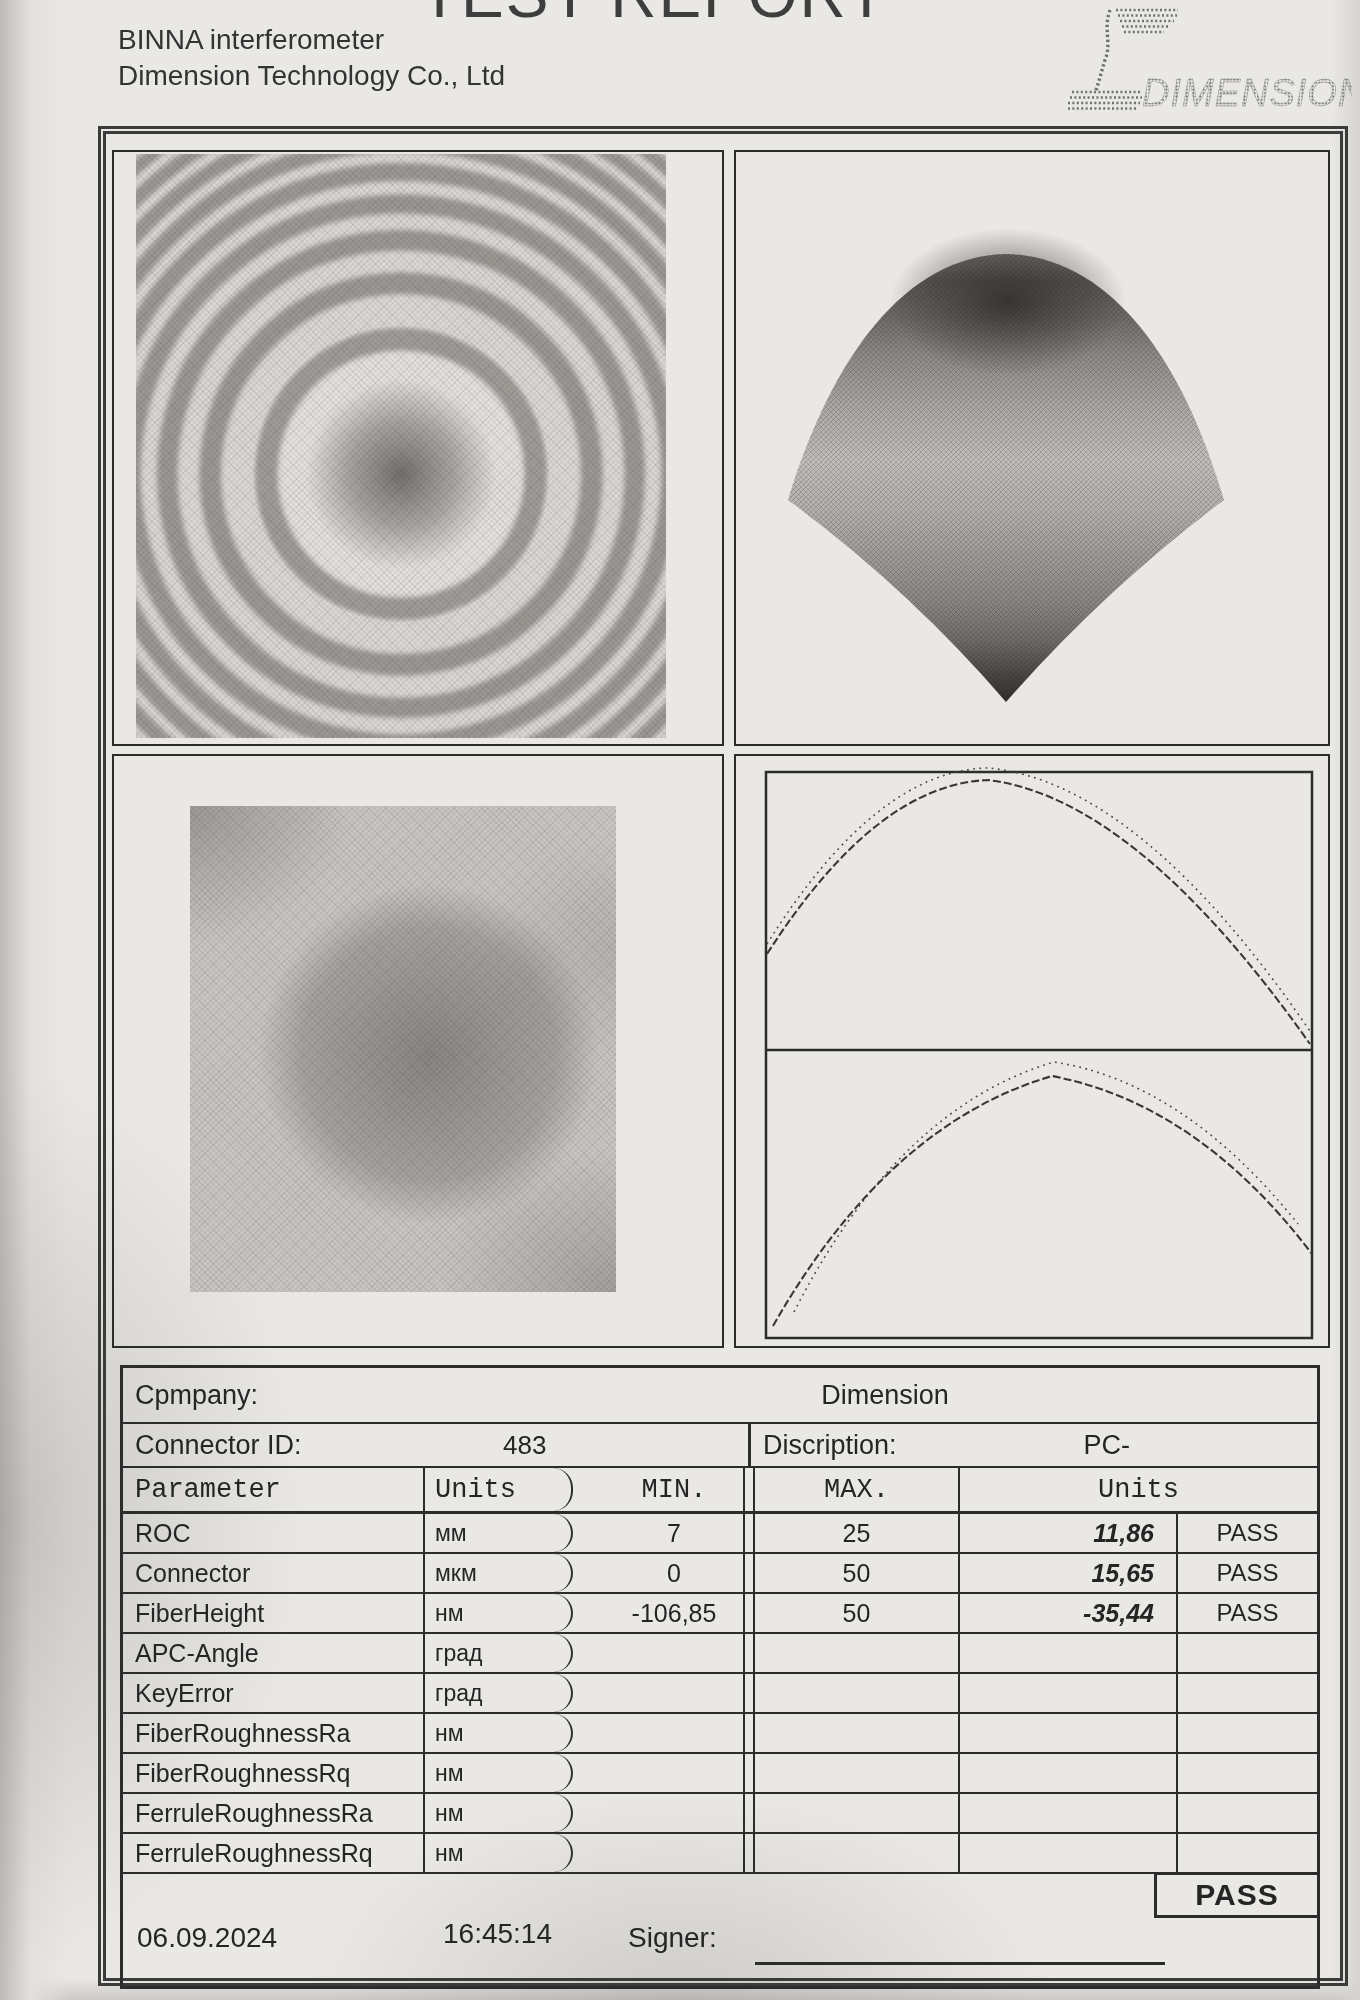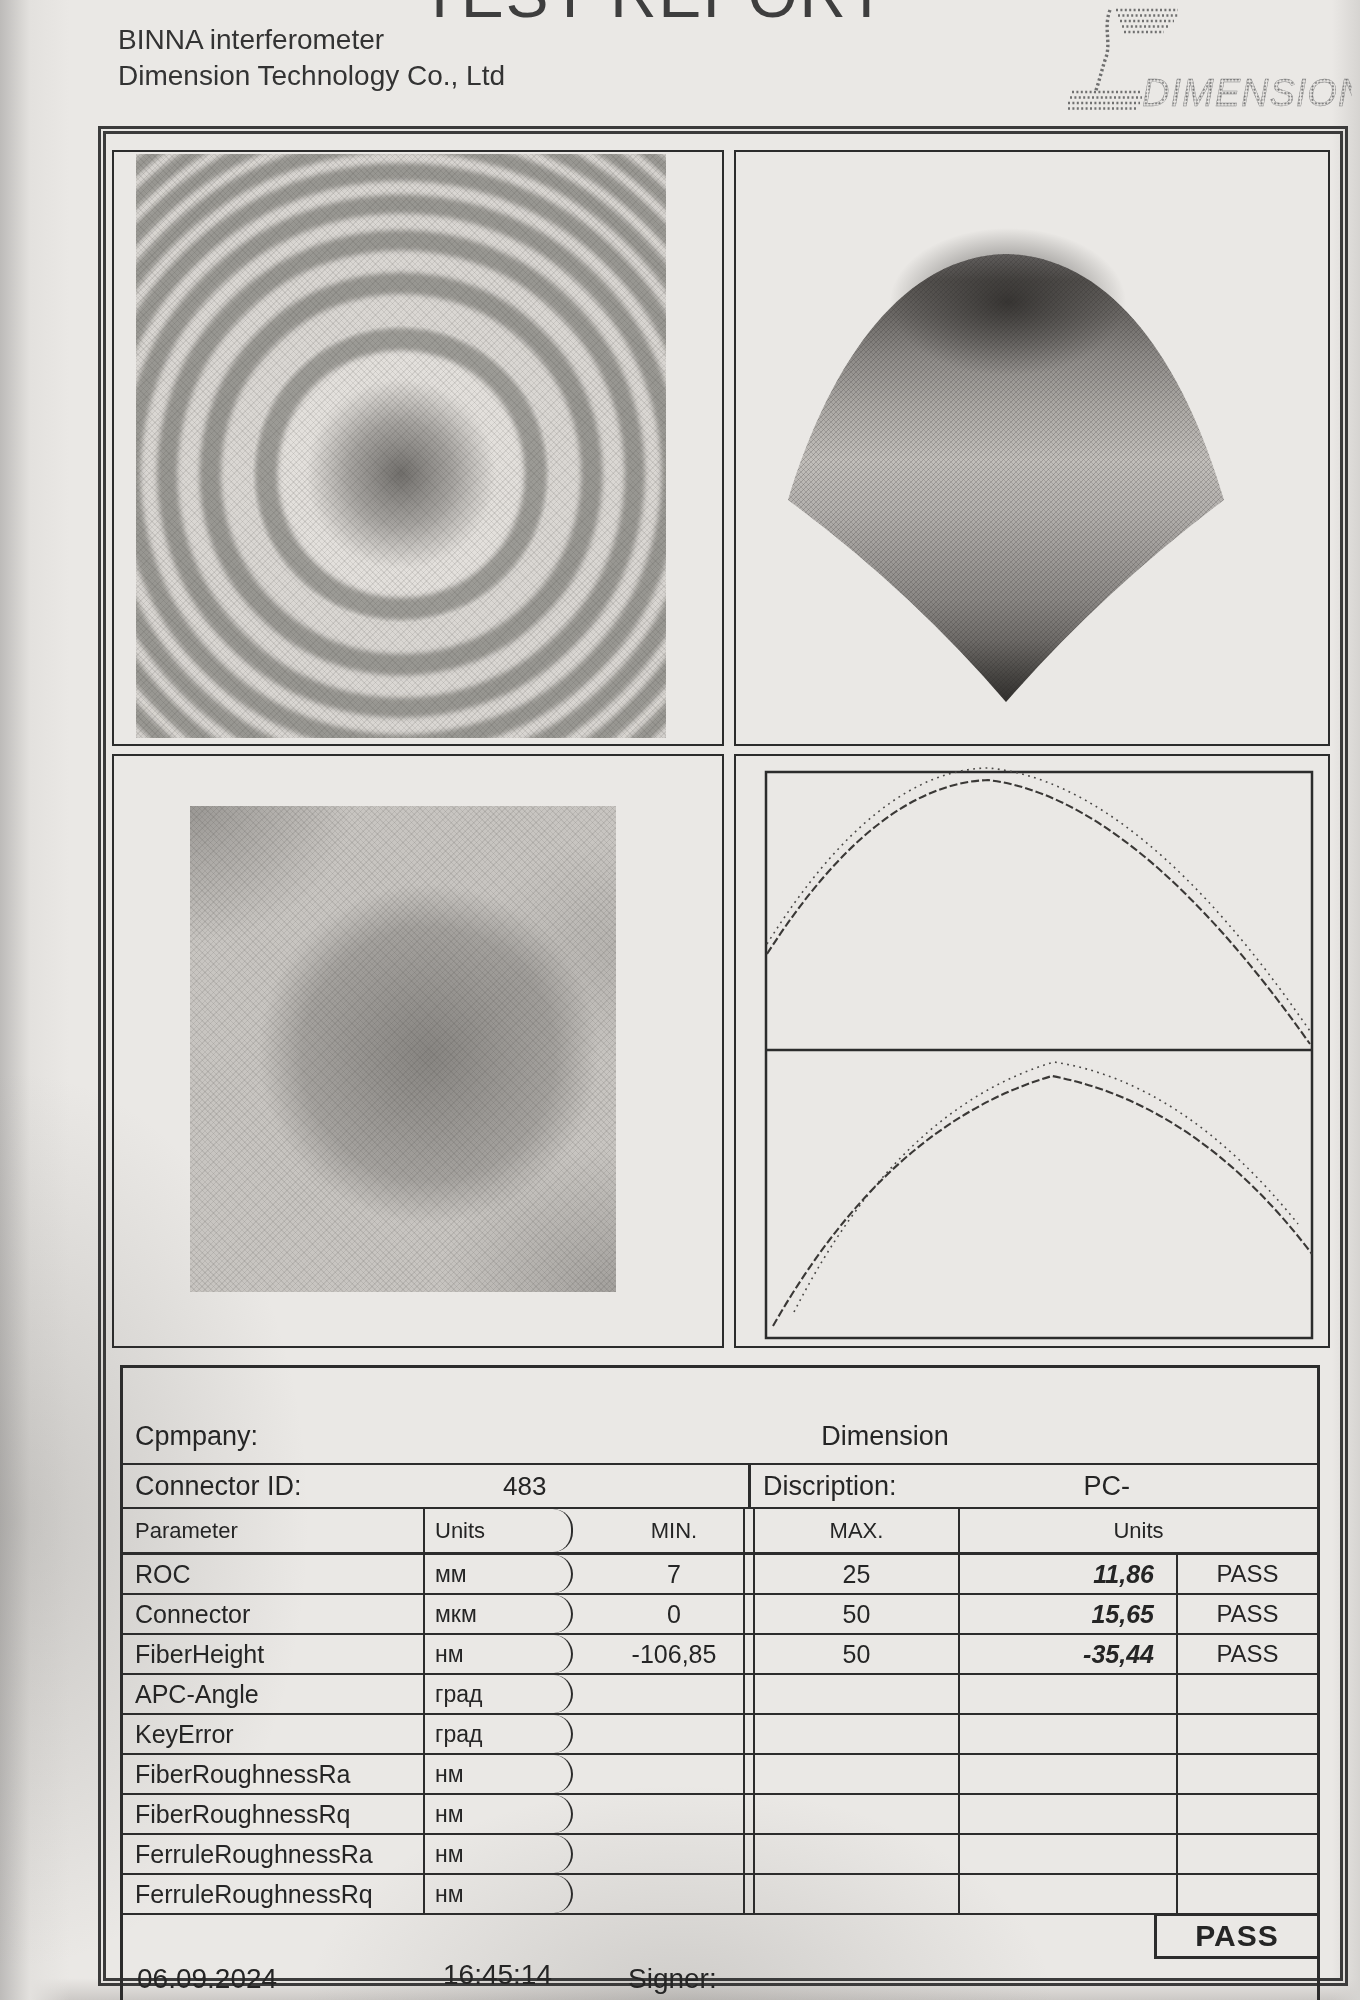--- a/index.html
+++ b/index.html
@@ -45,35 +45,35 @@
       radial-gradient(230px 230px at 56% 51%, rgba(72,70,67,.50), rgba(72,70,67,.28) 55%, rgba(0,0,0,0) 74%),
       radial-gradient(260px 220px at 0% 0%, rgba(92,90,87,.42), rgba(0,0,0,0) 62%),
       radial-gradient(300px 240px at 100% 100%, rgba(92,90,87,.34), rgba(0,0,0,0) 60%),
       radial-gradient(200px 160px at 100% 30%, rgba(100,98,95,.18), rgba(0,0,0,0) 70%),
       #c8c5c1;
   }
 
   
   .rtable{position:absolute; left:120px; top:1365px; width:1200px; border:3px solid #2c2c2c; box-sizing:border-box; background:transparent;}
   .trow{display:flex; border-bottom:2px solid #2c2c2c; box-sizing:border-box; align-items:stretch;}
-  .row-a{height:56px;margin-top:41px;} .row-b{height:44px;} .row-c{height:46px; border-bottom-width:3px;}
+  .row-a{height:56px;} .row-b{height:44px;} .row-c{height:46px; border-bottom-width:3px;}
   .drow{height:40px;}
   .cell{box-sizing:border-box; display:flex; align-items:center; font-size:25px;}
   .cb-r{border-right:2px solid #2c2c2c;}
   .lab{padding-left:12px; font-size:27px;}
   .ctr{justify-content:center; text-align:center;}
   .flex1{flex:1;}
   .w-param{width:302px; padding-left:12px;}
   .w-units{width:148px; padding-left:10px; font-size:23px;border-radius:20px;}
   .w-min{width:172px;padding-left:32px;}
   .w-gap{width:10px;}
   .w-max{width:205px;text-align:right;}
   .w-res{width:218px; justify-content:flex-end; padding-right:22px; font-weight:bold; font-style:italic;}
   .w-pass{width:139px; font-size:24px;}
-  .hcell{font-size:22px;}
+  .hcell{font-size:27px;font-family:Liberation Mono, monospace;}
   .h-res{width:357px; font-weight:normal; font-style:normal;}
   .rowb-left{width:628px; border-right:3px solid #2c2c2c;}
   .rowb-right{width:566px;}
   .foot{position:relative; height:112px; width:100%;}
   .pass-box{
     position:absolute; right:-3px; top:-2px; width:166px; height:46px;
     border:3px solid #2c2c2c; box-sizing:border-box;
     display:flex; align-items:center; justify-content:center;
     font-size:30px; font-weight:bold; letter-spacing:1px; background:transparent;
   }

